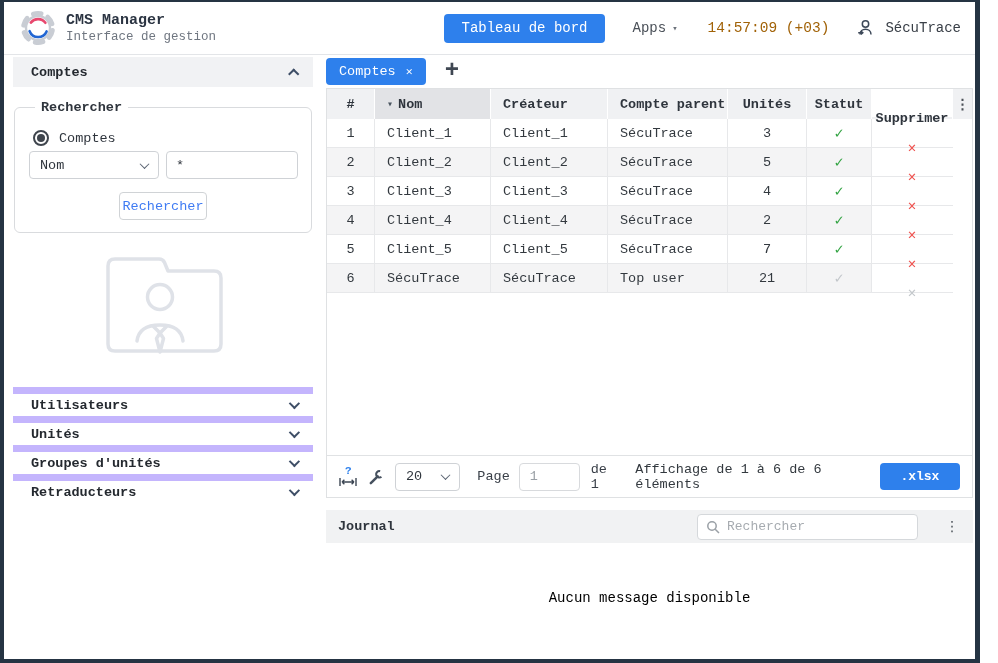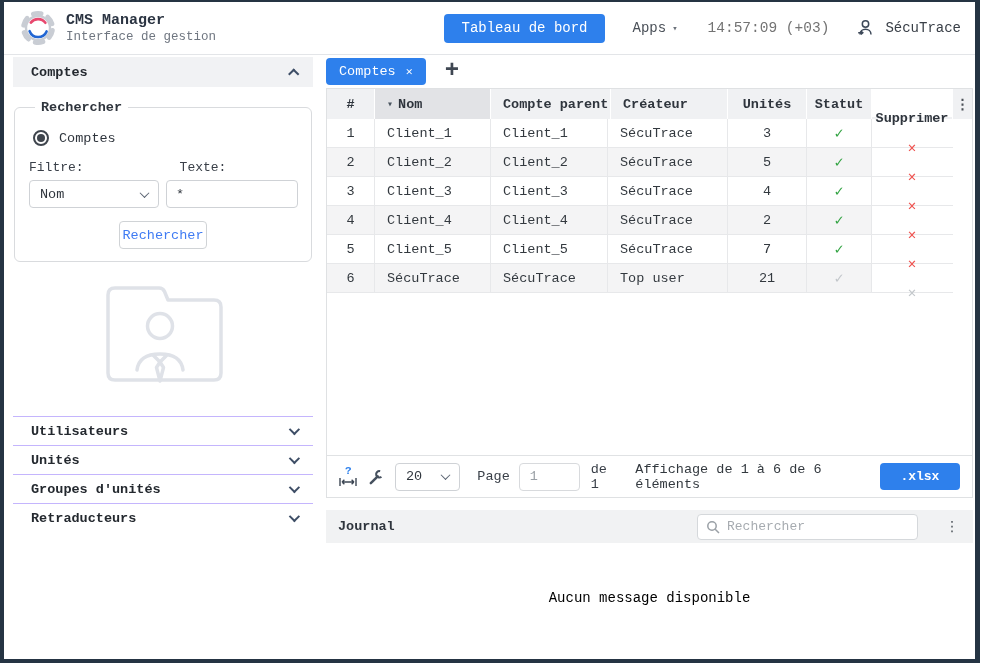--- a/index.html
+++ b/index.html
@@ -10,21 +10,21 @@
   
   .topbar { position:absolute; left:0; top:0; right:0; height:53px; background:#fff; border-bottom:1px solid #e3e5e8; display:flex; align-items:center; padding:0 14px 0 14px; }
   .logo { width:40px; height:40px; flex:0 0 auto; }
   .brand { margin-left:8px; }
   .brand .t1 { font-size:15px; font-weight:700; color:#2b3442; line-height:18px; }
   .brand .t2 { font-size:12.5px; color:#6f7680; line-height:15px; }
   .top-right { margin-left:auto; display:flex; align-items:center; }
   .btn-primary { background:#2e80ec; color:#fff; border:none; border-radius:4px; height:29px; padding:0 17px; font-size:14px; font-family:inherit; cursor:pointer; }
   .apps { display:flex; align-items:center; margin-left:28px; font-size:14px; color:#4a5058; cursor:pointer; }
   .apps .caret { font-size:9px; color:#6b727b; margin-left:6px; }
-  .clock { margin-left:30px; font-size:14.5px; color:#737373; }
+  .clock { margin-left:30px; font-size:14.5px; color:#a16207; }
   .usermenu { display:flex; align-items:center; margin-left:26px; cursor:pointer; }
   .username { font-size:14px; color:#3a4048; margin-left:10px; }
 
   
   .sidebar { position:absolute; left:9px; top:55px; width:300px; }
   .acc-head { height:30px; background:#f1f2f4; display:flex; align-items:center; padding:0 16px 0 18px; cursor:pointer; }
   .acc-head .lbl { font-size:13.5px; font-weight:700; color:#24292f; }
   .chev { width:8px; height:8px; border-right:2px solid #3e4e66; border-bottom:2px solid #3e4e66; margin-left:auto; flex:0 0 auto; }
   .chev.up { transform:rotate(-135deg) translate(-2px,-1px); }
   .chev.down { transform:rotate(45deg) translateY(-2px); }
@@ -40,21 +40,21 @@
   .form-labels .fl { font-size:13px; color:#3a4049; }
   .form-labels .fl.second { margin-left:96px; }
   .form-controls { display:flex; margin:5px 0 0 4px; }
   .select { height:28px; background:#fff; border:1px solid #cfd2d6; border-radius:4px; display:flex; align-items:center; padding:0 10px; font-size:13.5px; color:#2f353d; cursor:pointer; }
   .select .schev { width:7px; height:7px; border-right:1.7px solid #5a6472; border-bottom:1.7px solid #5a6472; transform:rotate(45deg) translate(-1px,-1px); margin-left:auto; }
   .filter-select { width:130px; }
   .text-input { width:132px; height:28px; margin-left:7px; border:1px solid #cfd2d6; border-radius:4px; padding:0 9px; font-size:13.5px; color:#2f353d; font-family:inherit; }
   .search-btn { display:block; width:88px; height:28px; margin:13px auto 0 auto; background:#fff; border:1px solid #d0d3d6; border-radius:4px; color:#3f7bf3; font-size:13.5px; font-family:inherit; cursor:pointer; }
   .folder-wrap { margin:16px auto 0 auto; width:132px; }
   .side-list { margin-top:19px; }
-  .side-item { height:29px; display:flex; align-items:center; padding:0 16px 0 18px; border-top:1px solid #c4b5fd; cursor:pointer; background:#fff; }
+  .side-item { height:29px; display:flex; align-items:center; padding:0 16px 0 18px; border-top:7px solid #c4b5fd; cursor:pointer; background:#fff; }
   .side-item .lbl { font-size:13.5px; font-weight:700; color:#24292f; }
 
   
   .main { position:absolute; left:322px; top:55px; width:647px; }
   .tabbar { display:flex; align-items:center; height:28px; }
   .tab { display:flex; align-items:center; background:#2e80ec; color:#fff; height:27px; padding:0 13px; border-radius:4px; cursor:pointer; }
   .tab .tlbl { font-size:13.5px; }
   .tab .tclose { font-size:11.5px; font-weight:700; margin-left:10px; cursor:pointer; }
   .tab-add { font-size:24px; font-weight:700; color:#3f4752; margin-left:19px; line-height:24px; cursor:pointer; }
 
@@ -142,24 +142,20 @@
       <span class="chev up"></span>
     </div>
 
 
     <fieldset style="margin-top:13px;">
       <legend>Rechercher</legend>
       <div class="radio-row">
         <span class="radio sel"></span>
         <span class="rlbl">Comptes</span>
       </div>
-      <div class="form-labels">
-        <span class="fl">Filtre:</span>
-        <span class="fl second">Texte:</span>
-      </div>
       <div class="form-controls">
         <div class="select filter-select">
           <span>Nom</span>
           <span class="schev"></span>
         </div>
         <input class="text-input" type="text" value="*" style="">
       </div>
       <button class="search-btn">Rechercher</button>
     </fieldset>
 
@@ -202,22 +198,22 @@
       <span class="tab-add">+</span>
     </div>
 
     <div class="grid">
       <div class="g-head">
         <div class="th c1">#</div>
         <div class="th c2 sorted">
           <span class="sortc">▾</span>
           <span>Nom</span>
         </div>
+        <div class="th c3">Créateur</div>
         <div class="th c4">Compte parent</div>
-        <div class="th c3">Créateur</div>
         <div class="th c5">Unités</div>
         <div class="th c6">Statut</div>
         <div class="th c7">Supprimer</div>
         <div class="th c8">
             <span class="dots">⋮</span>
           </div>
       </div>
 
       <div class="tr">
         <div class="td c1">1</div>

